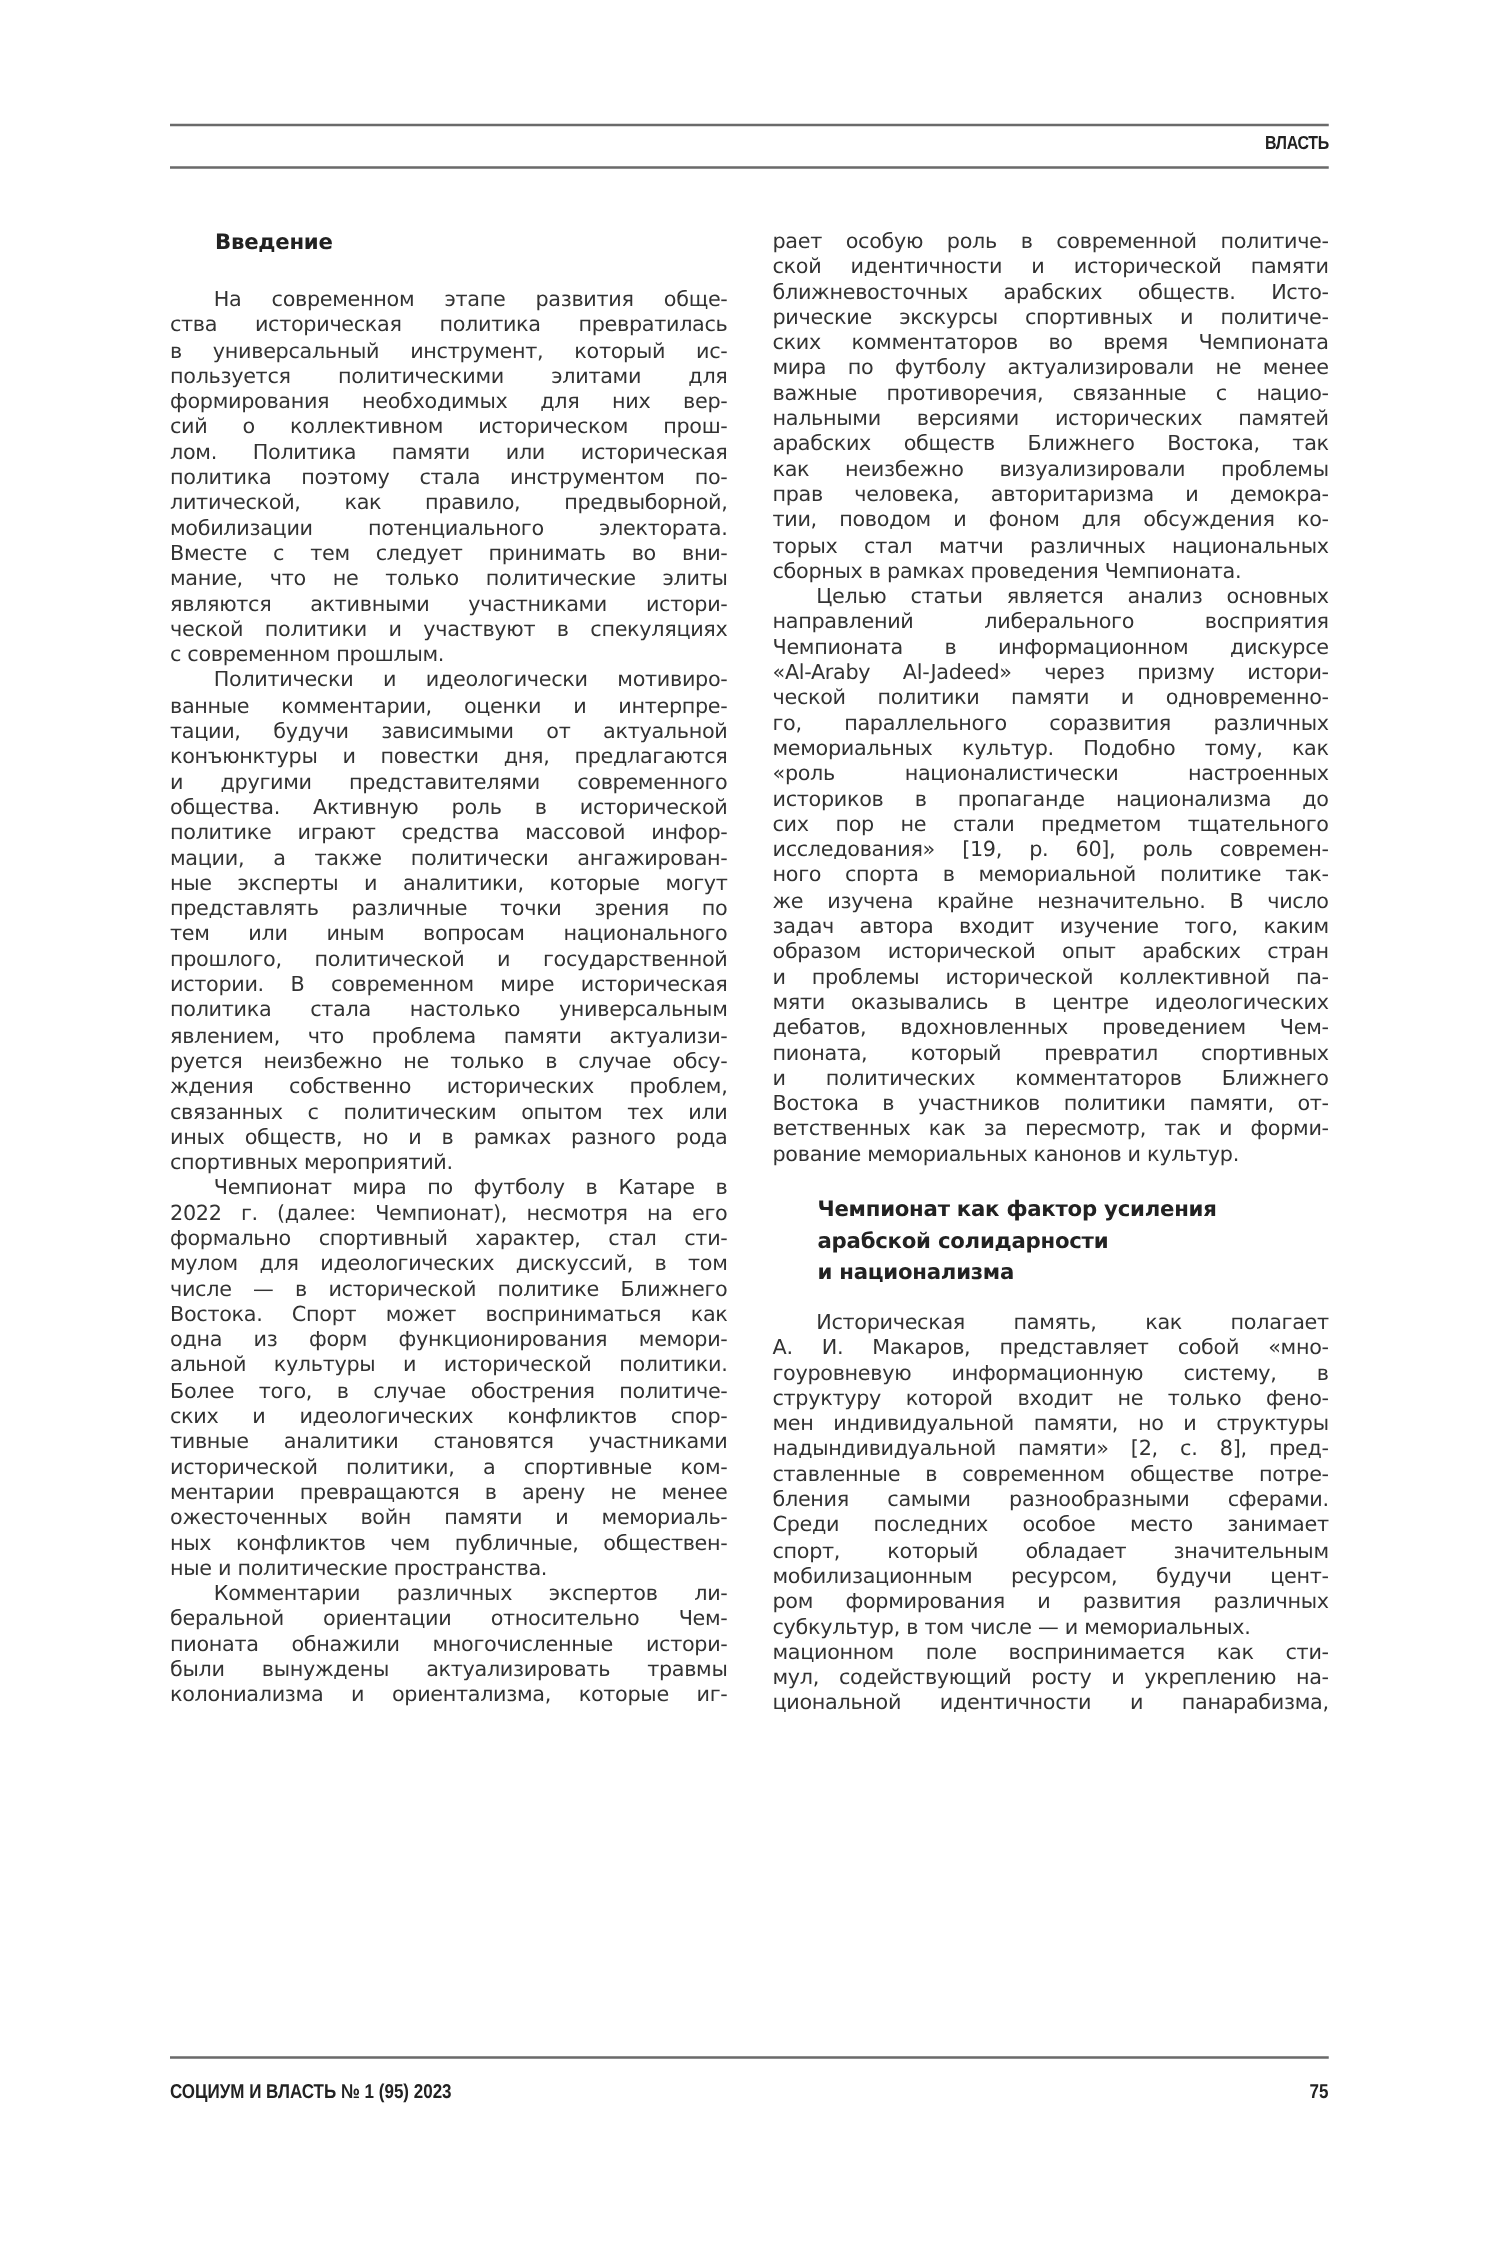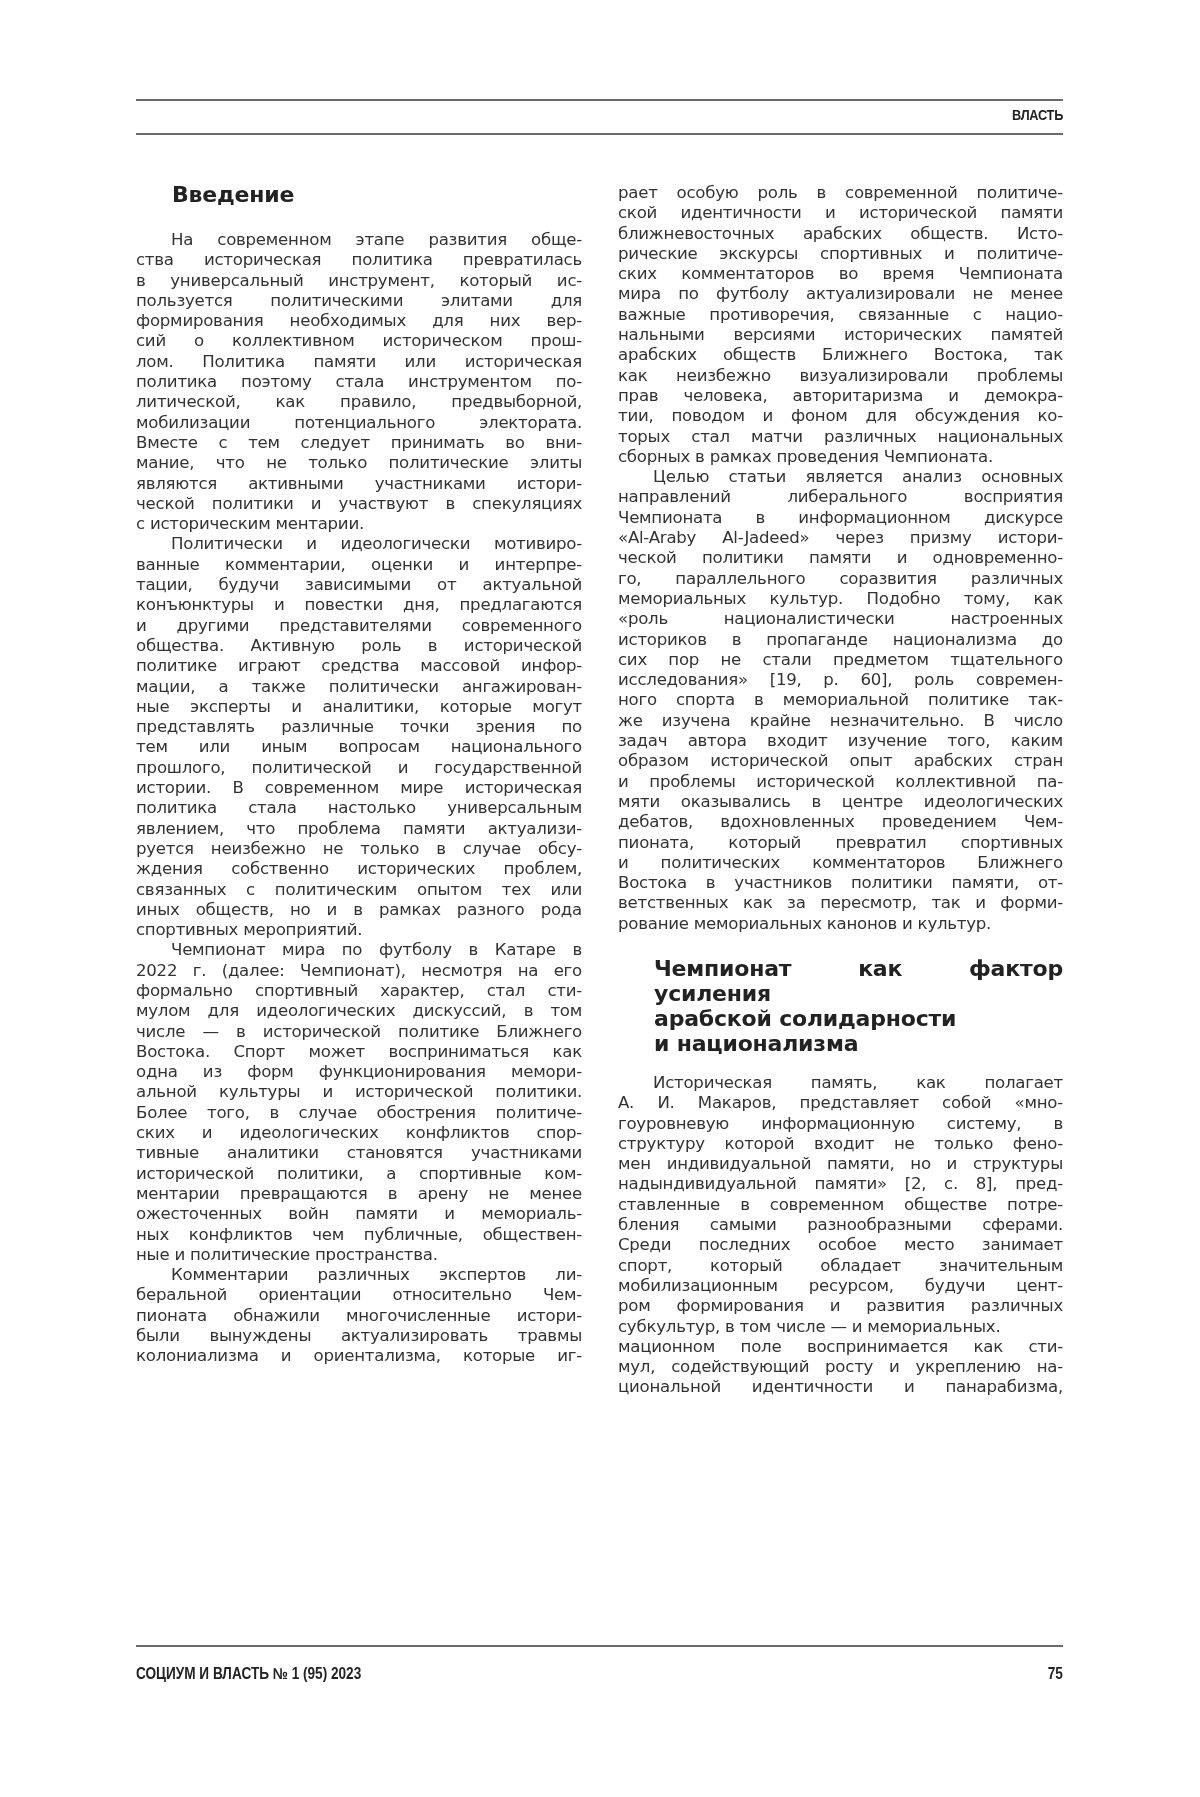--- a/index.html
+++ b/index.html
@@ -16,21 +16,21 @@
                   font-family: "Liberation Sans", sans-serif; font-weight: bold; font-size: 16px;
                   color: #222; transform: scaleX(0.85); transform-origin: right center; }
   .col { position: absolute; width: 446px; font-size: 16.6px; line-height: 20.3px;
          text-align: justify; hyphens: manual; }
   .col-left { left: 136px; top: 182px; }
   .col-right { left: 618px; top: 183px; width: 445px; }
   .line { display: block; height: 20.3px; white-space: nowrap; text-align: justify;
           text-align-last: justify; overflow: visible; letter-spacing: -0.25px; }
   .line.last { text-align-last: left; }
   .line.indent { padding-left: 35px; }
-  .h { display: block; font-weight: bold; font-size: 22px; line-height: 25px;
+  .h { display: block; font-weight: bold; font-size: 17px; line-height: 25px;
        padding-left: 36px; color: #222; letter-spacing: -0.2px; }
   .h-intro { margin-bottom: 23px; }
   .gap-heading { height: 22px; }
   .gap-after-heading { height: 17px; }
 </style>
 </head>
 <body>
 
 <div class="rule" style="top:99px;"></div>
 <div class="running-head">ВЛАСТЬ</div>
@@ -46,21 +46,21 @@
       <span class="line">формирования необходимых для них вер-</span>
       <span class="line">сий о коллективном историческом прош-</span>
       <span class="line">лом. Политика памяти или историческая</span>
       <span class="line">политика поэтому стала инструментом по-</span>
       <span class="line">литической, как правило, предвыборной,</span>
       <span class="line">мобилизации потенциального электората.</span>
       <span class="line">Вместе с тем следует принимать во вни-</span>
       <span class="line">мание, что не только политические элиты</span>
       <span class="line">являются активными участниками истори-</span>
       <span class="line">ческой политики и участвуют в спекуляциях</span>
-      <span class="line last">с историческим ментарии.</span>
+      <span class="line last">с современном прошлым.</span>
       <span class="line indent">Политически и идеологически мотивиро-</span>
       <span class="line">ванные комментарии, оценки и интерпре-</span>
       <span class="line">тации, будучи зависимыми от актуальной</span>
       <span class="line">конъюнктуры и повестки дня, предлагаются</span>
       <span class="line">и другими представителями современного</span>
       <span class="line">общества. Активную роль в исторической</span>
       <span class="line">политике играют средства массовой инфор-</span>
       <span class="line">мации, а также политически ангажирован-</span>
       <span class="line">ные эксперты и аналитики, которые могут</span>
       <span class="line">представлять различные точки зрения по</span>

